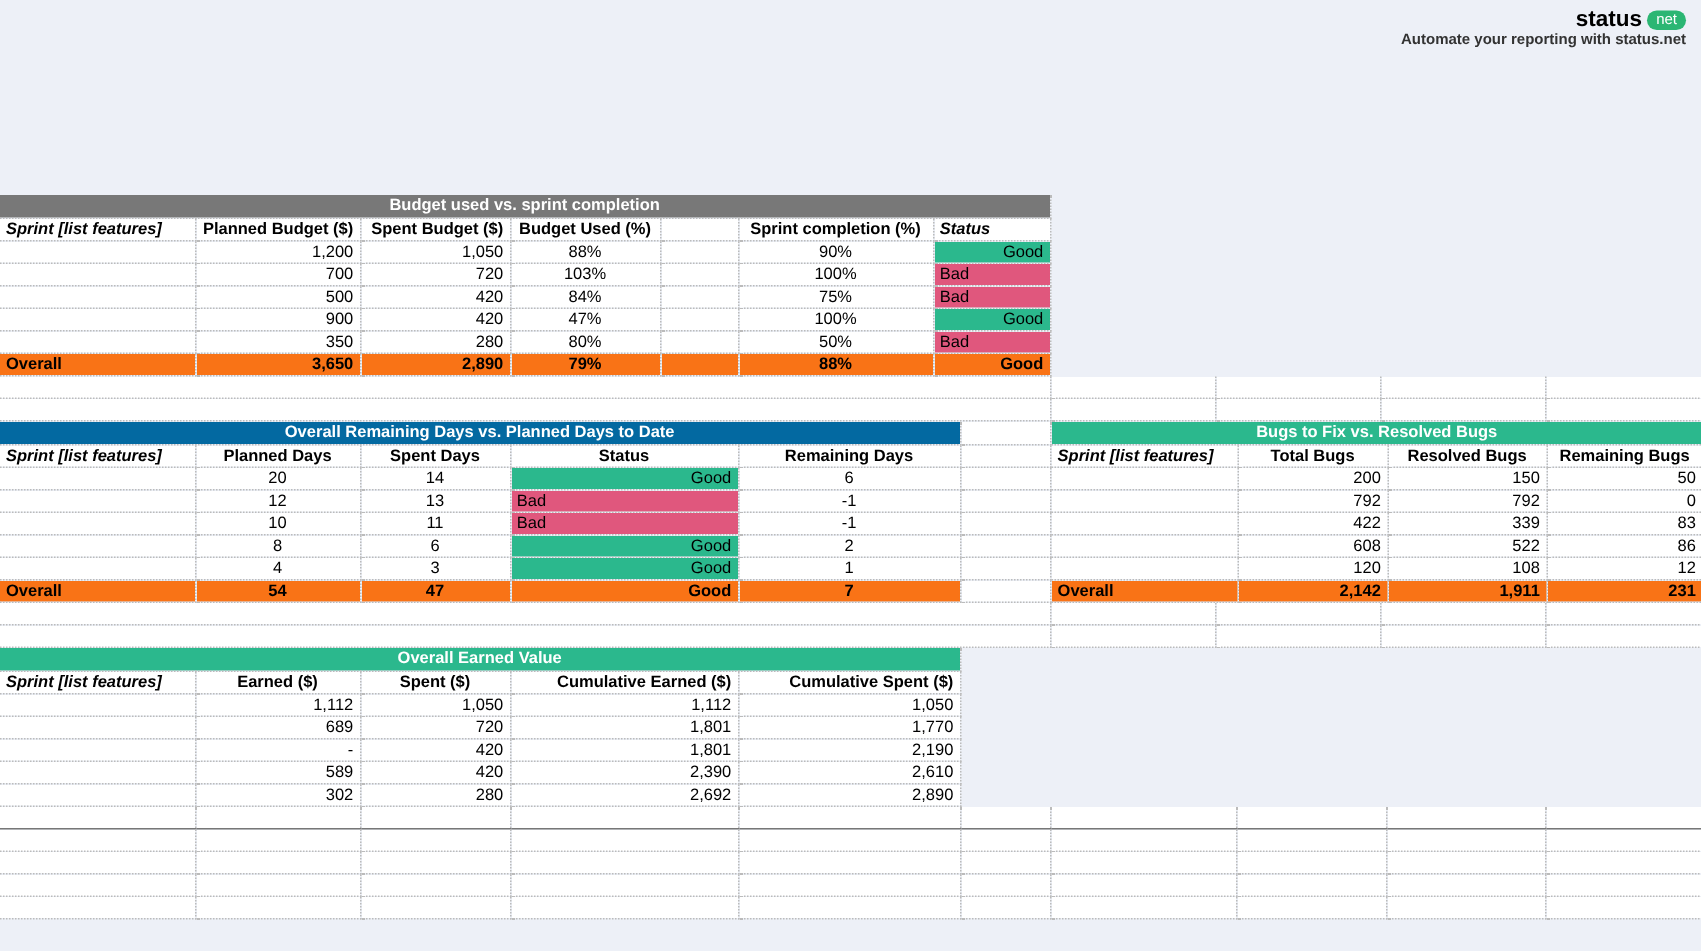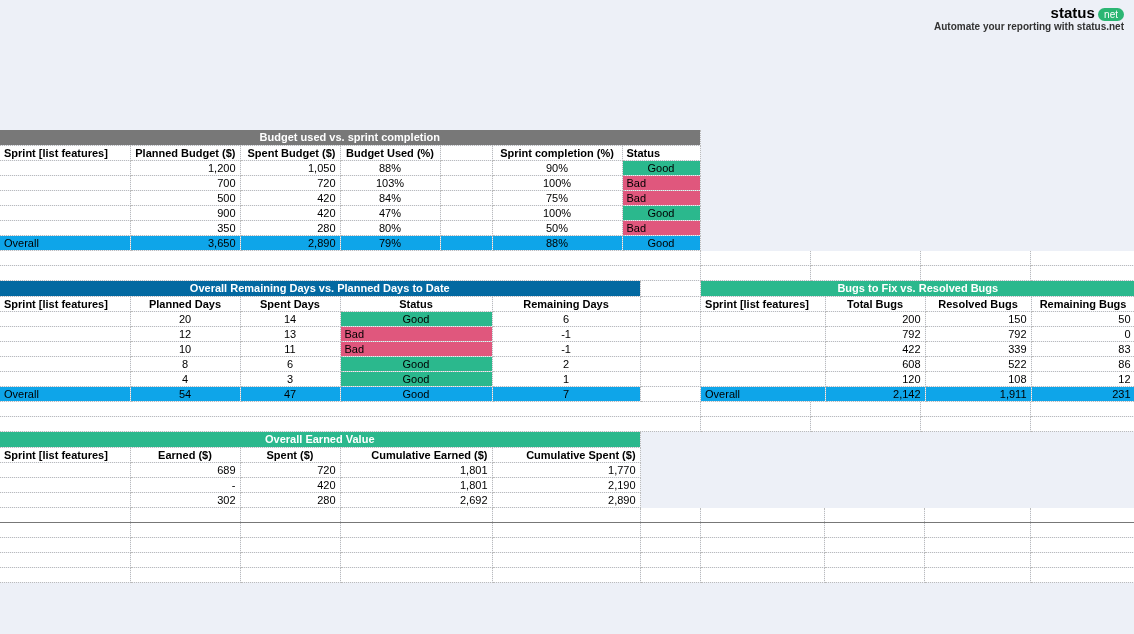--- a/index.html
+++ b/index.html
@@ -82,30 +82,30 @@
     background: #2bb88d;
     color: #fff;
     font-weight: bold;
     text-align: center;
   }
   .hdr {
     font-weight: bold;
     background: #fff;
     text-align: center;
   }
-  .hdr-l { text-align: left; }
+  .hdr-l { text-align: left; font-style: italic; }
   .hdr-r { text-align: right; }
   .num { text-align: right; }
   .ctr { text-align: center; }
   .lft { text-align: left; }
 
-  .good { background: #2bb88d; color: #000; text-align:center;margin-top:28px; }
+  .good { background: #2bb88d; color: #000; text-align:right;margin-top:28px; }
   .bad  { background: #e0577d; color: #000; text-align:left; }
 
-  .overall td { background: #0ea5e9; font-weight: normal; }
+  .overall td { background: #f97316; font-weight: bold; }
 
   .white { background:#fff; }
 
 </style>
 </head>
 <body>
 
 <div class="page">
 
   <div class="brand">
@@ -433,31 +433,45 @@
         <td class="hdr hdr-l">Sprint [list features]</td>
         <td class="hdr">Earned ($)</td>
         <td class="hdr">Spent ($)</td>
         <td class="hdr hdr-r">Cumulative Earned ($)</td>
         <td class="hdr hdr-r">Cumulative Spent ($)</td>
       </tr>
       </tbody>
         <tbody id="earned-body">
           <tr>
             <td class="white lft"></td>
+            <td class="white num">1,112</td>
+            <td class="white num">1,050</td>
+            <td class="white num">1,112</td>
+            <td class="white num">1,050</td>
+          </tr>
+          <tr>
+            <td class="white lft"></td>
             <td class="white num">689</td>
             <td class="white num">720</td>
             <td class="white num">1,801</td>
             <td class="white num">1,770</td>
           </tr>
           <tr>
             <td class="white lft"></td>
             <td class="white num">-</td>
             <td class="white num">420</td>
             <td class="white num">1,801</td>
             <td class="white num">2,190</td>
+          </tr>
+          <tr>
+            <td class="white lft"></td>
+            <td class="white num">589</td>
+            <td class="white num">420</td>
+            <td class="white num">2,390</td>
+            <td class="white num">2,610</td>
           </tr>
           <tr>
             <td class="white lft"></td>
             <td class="white num">302</td>
             <td class="white num">280</td>
             <td class="white num">2,692</td>
             <td class="white num">2,890</td>
           </tr>
         </tbody>
     </table>

